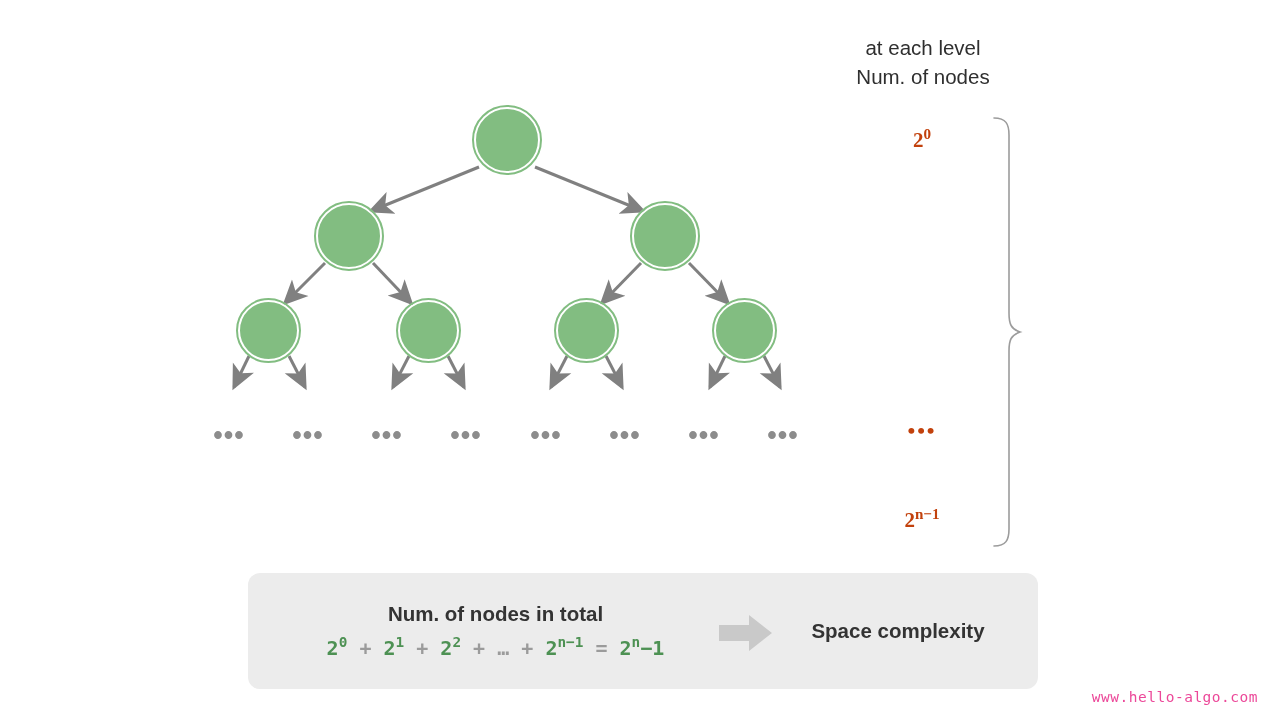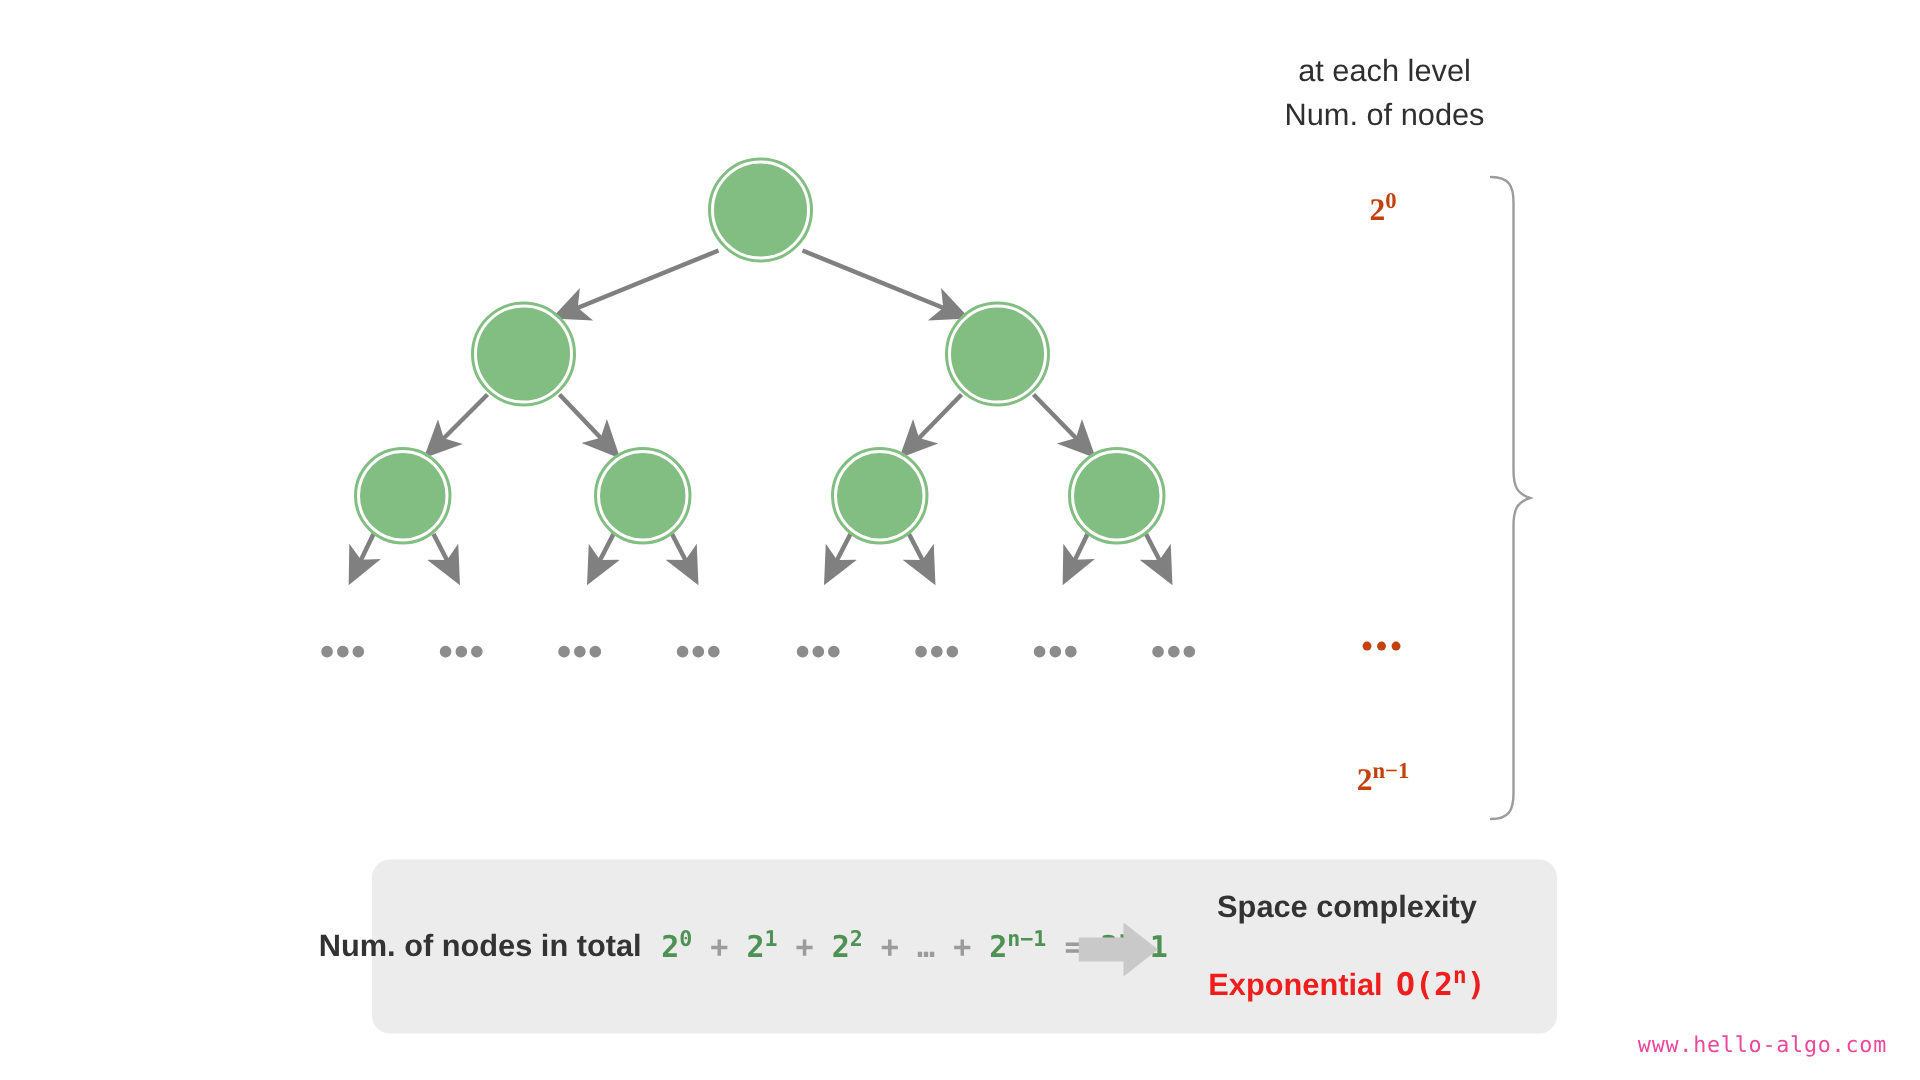--- a/index.html
+++ b/index.html
@@ -128,21 +128,21 @@
     border-radius: 12px;
     box-sizing: border-box;
   }
   #summary-left {
     position: absolute;
     left: 20px;
     top: 0;
     width: 455px;
     height: 116px;
     display: flex;
-    flex-direction: row;
+    flex-direction: column;
     align-items: center;
     justify-content: center;
     gap: 13px;
   }
   #summary-right {
     position: absolute;
     left: 530px;
     top: 0;
     width: 240px;
     height: 116px;
@@ -304,23 +304,20 @@
         <span class="op">…</span>
         <span class="op">+</span>
         <span>2</span><sup>n−1</sup>
         <span class="op">=</span>
         <span>2</span><sup>n</sup><span>−1</span>
       </div>
     </div>
 
     <div id="summary-right">
       <div class="summary-title">Space complexity</div>
-      <div class="complexity-line">
-        <span class="word">Exponential</span><span class="bigo"><span>O(2</span><sup>n</sup><span>)</span></span>
-      </div>
     </div>
   </div>
 
   <svg id="arrow-block" viewBox="0 0 54 38">
     <path d="M0,11 L30,11 L30,1 L53,19 L30,37 L30,27 L0,27 Z" fill="#c9c9c9"></path>
   </svg>
 
   <div id="watermark">www.hello-algo.com</div>
 
 </div>

